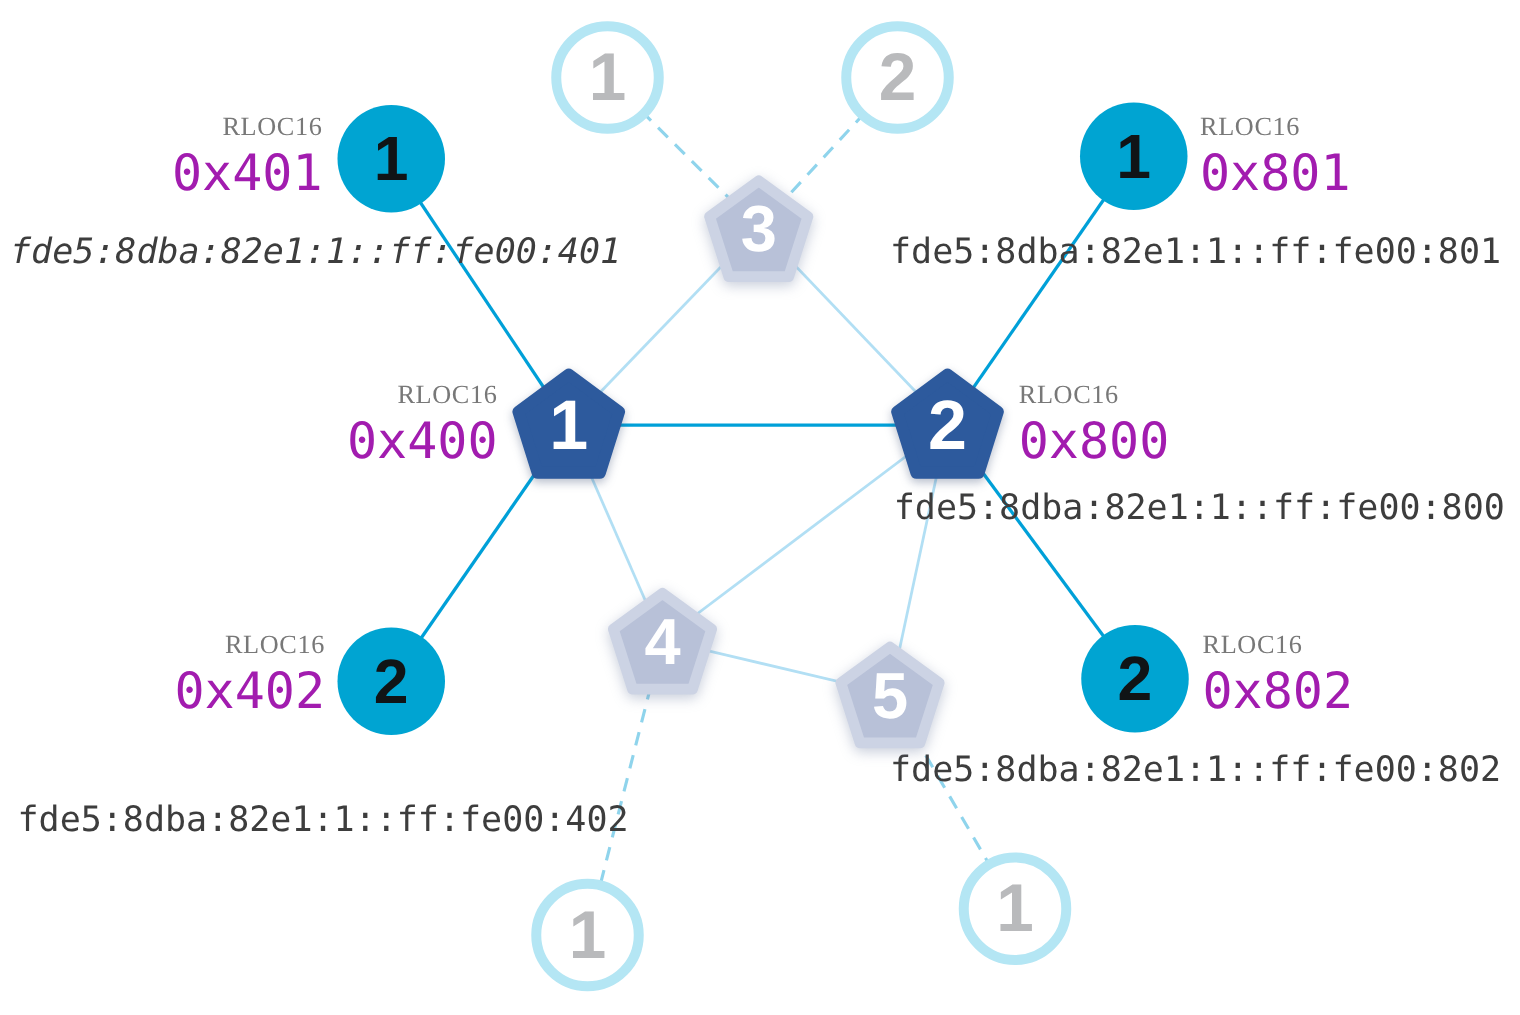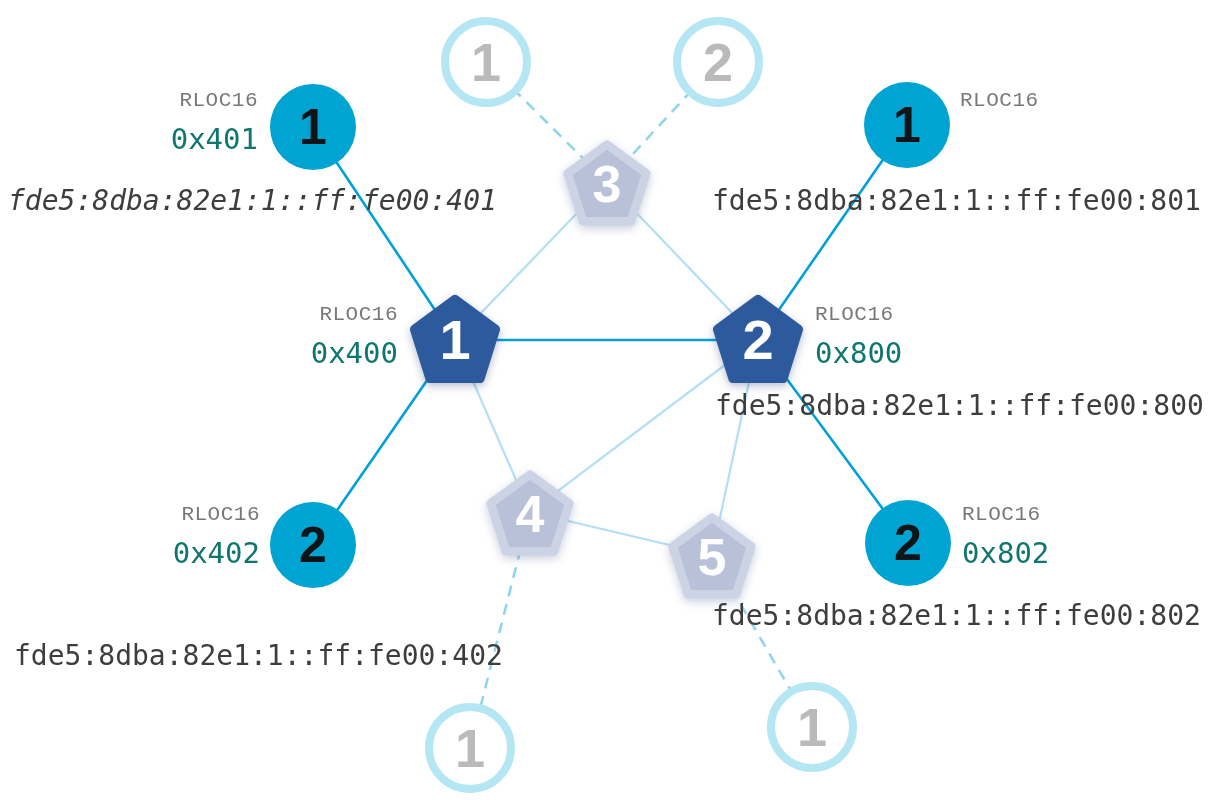--- a/index.html
+++ b/index.html
@@ -5,26 +5,26 @@
   html,body{margin:0;padding:0;background:#ffffff;}
   .canvas{
     position:relative;width:1216px;height:812px;background:#ffffff;overflow:hidden;
     font-family:"Liberation Sans",sans-serif;
   }
   #edges{position:absolute;left:0;top:0;z-index:1;}
   .meta{position:absolute;z-index:2;}
   .meta.right{text-align:right;}
   .meta.left{text-align:left;}
   .cap{
-    font-family:Liberation Mono, monospace;font-size:21px;line-height:26px;
+    font-family:Liberation Serif, serif;font-size:21px;line-height:26px;
     color:#787878;letter-spacing:0.5px;
   }
   .val{
-    font-family:"DejaVu Sans Mono",monospace;font-size:29px;line-height:50px;
-    color:#0f766e;
+    font-family:"DejaVu Sans Mono",monospace;font-size:40px;line-height:50px;
+    color:#a21caf;
   }
   .ipv6{
     position:absolute;z-index:2;font-family:"DejaVu Sans Mono",monospace;
     font-size:28px;line-height:30px;color:#3d3d3d;white-space:pre;
   }
   .node{
     position:absolute;z-index:3;display:flex;align-items:center;justify-content:center;
     box-sizing:border-box;cursor:pointer;
   }
   .circle-active{
@@ -130,20 +130,21 @@
   <div class="node circle-active" style="left:865px;top:500px;">
       <span class="num">2</span>
     </div>
 
   <div class="meta right" style="left:58px;top:88px;width:200px;">
     <div class="cap">RLOC16</div>
     <div class="val">0x401</div>
   </div>
   <div class="meta left" style="left:960px;top:88px;width:240px;">
     <div class="cap">RLOC16</div>
+    <div class="val">0x801</div>
   </div>
   <div class="meta right" style="left:198px;top:302px;width:200px;">
     <div class="cap">RLOC16</div>
     <div class="val">0x400</div>
   </div>
   <div class="meta left" style="left:815px;top:302px;width:240px;">
     <div class="cap">RLOC16</div>
     <div class="val">0x800</div>
   </div>
   <div class="meta right" style="left:60px;top:502px;width:200px;">

